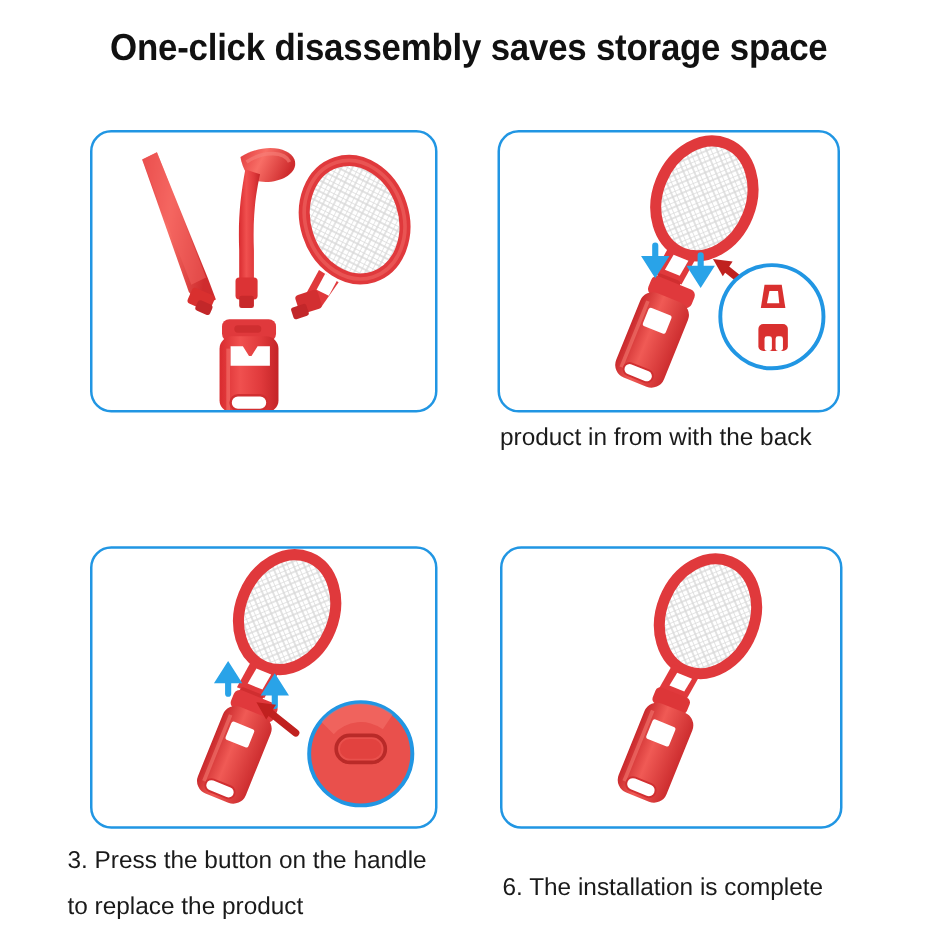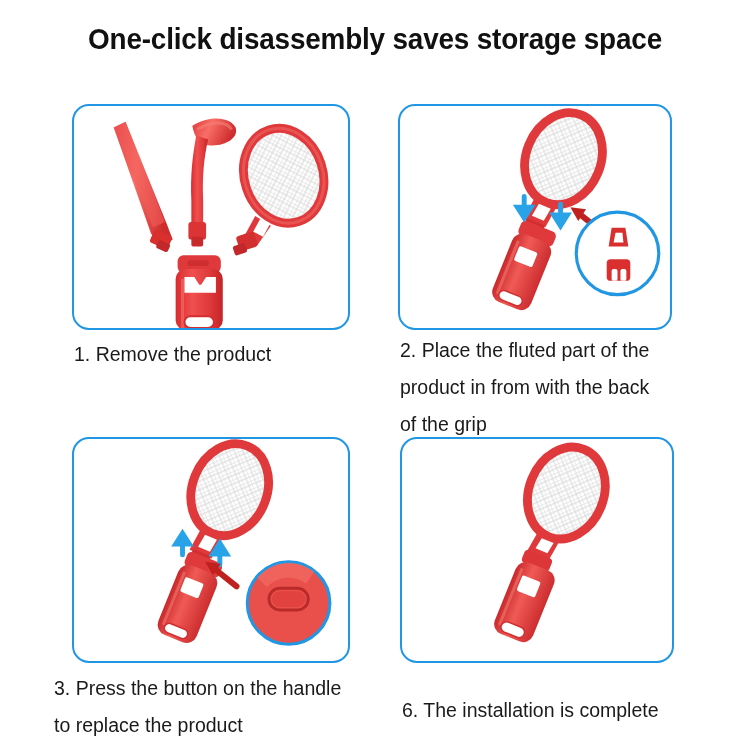--- a/index.html
+++ b/index.html
@@ -102,21 +102,20 @@
       <rect x="105" y="152" width="44" height="18" rx="6" fill="#e0393c"></rect>
       <rect x="115" y="157" width="22" height="6" rx="3" fill="#cf2e30"></rect>
       <rect x="103" y="166" width="48" height="62" rx="10" fill="url(#redV1)"></rect>
       <path d="M112 174 h10 l5 8 h2 l5 -8 h10 v16 h-32 z" fill="#ffffff"></path>
       <path d="M110 176 v50" stroke="#fa837a" stroke-width="3" opacity="0.45"></path>
       <rect x="112" y="214" width="30" height="12" rx="6" fill="#ffffff" stroke="#d12f31" stroke-width="2"></rect>
     </g>
   </svg>
 </div>
 <div class="caption" id="caption-1">
-  <div>1. Remove the product</div>
 </div>
 
 <div class="panel" id="panel-2">
   <svg class="art" viewBox="0 0 274 226">
     <defs>
       <linearGradient id="redV2" x1="0" y1="0" x2="1" y2="0">
         <stop offset="0%" stop-color="#c9292c"></stop>
         <stop offset="40%" stop-color="#f05a55"></stop>
         <stop offset="100%" stop-color="#cd2d2f"></stop>
       </linearGradient>
@@ -158,23 +157,21 @@
       <circle cx="221" cy="150" r="42" fill="#ffffff" stroke="#2196e3" stroke-width="3.2"></circle>
       <path d="M215 124 L212 143 L232 143 L229 124 Z" fill="#d9302f"></path>
       <path d="M219 129 L217 139 L227 139 L226 129 Z" fill="#ffffff"></path>
       <rect x="210" y="156" width="24" height="22" rx="4" fill="#d9302f"></rect>
       <rect x="215" y="166" width="6" height="12" rx="2" fill="#ffffff"></rect>
       <rect x="224" y="166" width="6" height="12" rx="2" fill="#ffffff"></rect>
     </g>
   </svg>
 </div>
 <div class="caption" id="caption-2">
-  <div>2. Place the fluted part of the</div>
   <div>product in from with the back</div>
-  <div>of the grip</div>
 </div>
 
 <div class="panel" id="panel-3">
   <svg class="art" viewBox="0 0 278 226">
     <defs>
       <linearGradient id="redV3" x1="0" y1="0" x2="1" y2="0">
         <stop offset="0%" stop-color="#c9292c"></stop>
         <stop offset="40%" stop-color="#f05a55"></stop>
         <stop offset="100%" stop-color="#cd2d2f"></stop>
       </linearGradient>

